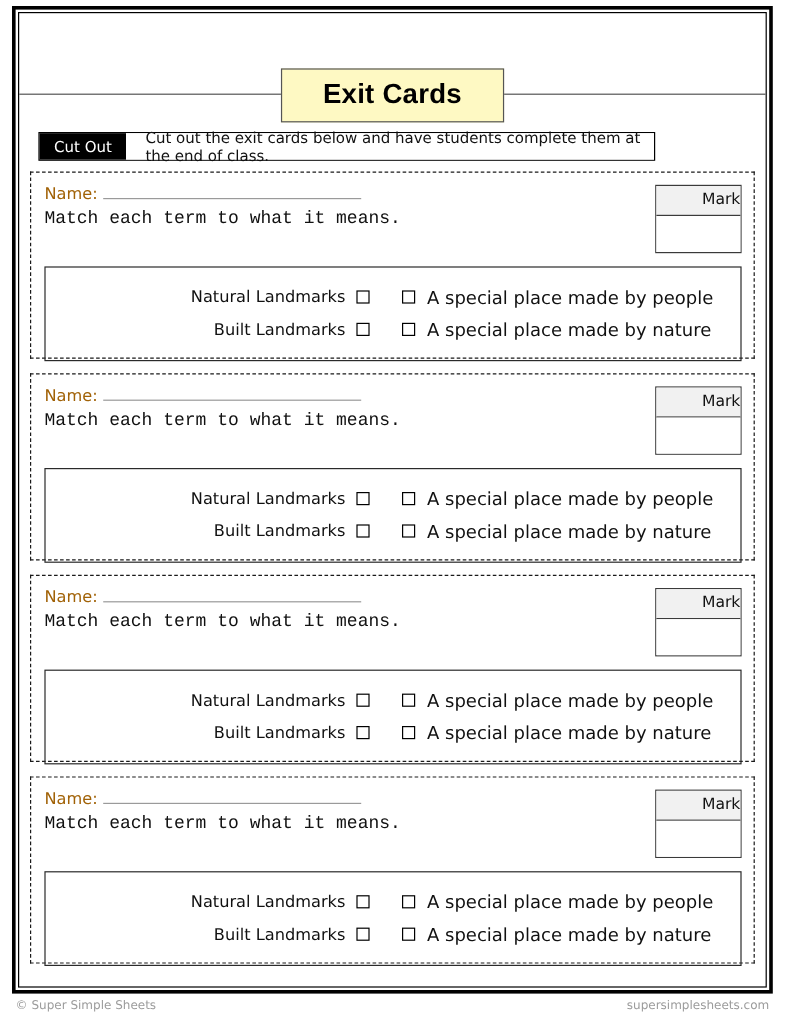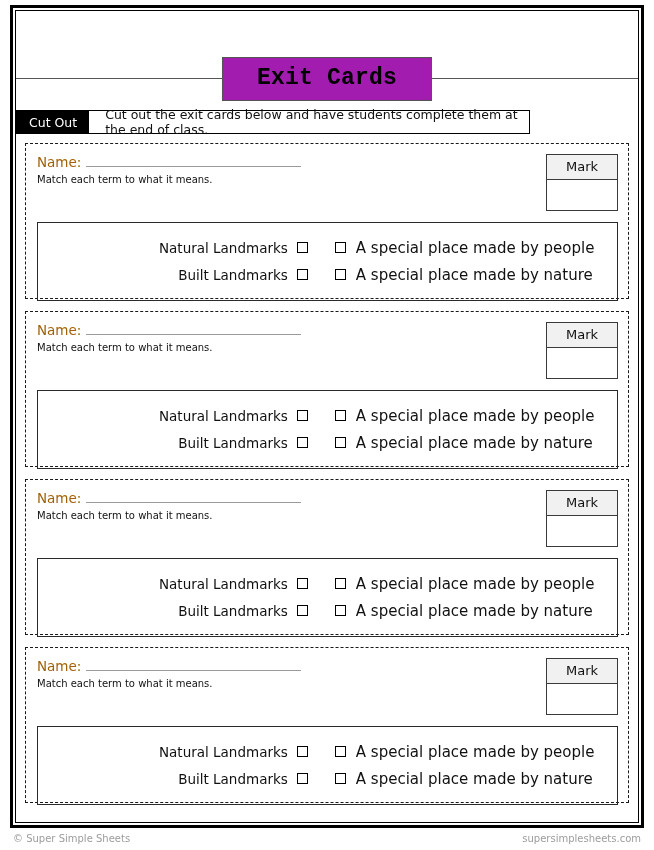--- a/index.html
+++ b/index.html
@@ -74,35 +74,35 @@
     left: 0; top: 21px;
     width: 622px;
     height: 1px;
     background: #555555;
   }
   .title-box {
     position: absolute;
     left: 50%;
     transform: translateX(-50%);
     top: 0px;
-    background: #a21caf;
+    background: #fef9c3;
     border: 1px solid #555555;
     padding: 7px 34px 9px 34px;
     font-size: 23px;
     font-weight: bold;
     color: #000000;
-    font-family: Liberation Mono, monospace;
+    font-family: Liberation Sans, sans-serif;
     letter-spacing: 0.2px;
     white-space: nowrap;
   }
 
   
   .instruction-bar {
     position: absolute;
-    left: 0px; top: 99px;
+    left: 16px; top: 99px;
     width: 514px;
     height: 24px;
     display: flex;
     align-items: stretch;
     border: 1px solid #000000;
   }
   .instruction-tag {
     background: #000000;
     color: #ffffff;
     font-size: 12.5px;
@@ -153,36 +153,37 @@
   }
   .name-label { white-space: nowrap; }
   .name-line {
     display: inline-block;
     width: 215px;
     margin-left: 5px;
     border-bottom: 1.5px solid #9a9a9a;
     height: 11px;
   }
   .prompt {
-    font-size: 10px;
+    font-size: 15px;
     color: #111111;
     margin-top: 3px;
+    font-family: Liberation Mono, monospace;
   }
 
   
   .mark-box {
     width: 72px;
     border: 1.3px solid #3a3a3a;
     margin-top: 1px;
     flex-shrink: 0;
   }
   .mark-header {
     background: #f1f1f1;
     border-bottom: 1.3px solid #3a3a3a;
-    text-align: center;
+    text-align: right;
     font-size: 13px;
     color: #111111;
     padding: 4px 0 5px 0;
   }
   .mark-value {
     background: #ffffff;
     height: 30px;
   }
 
   

